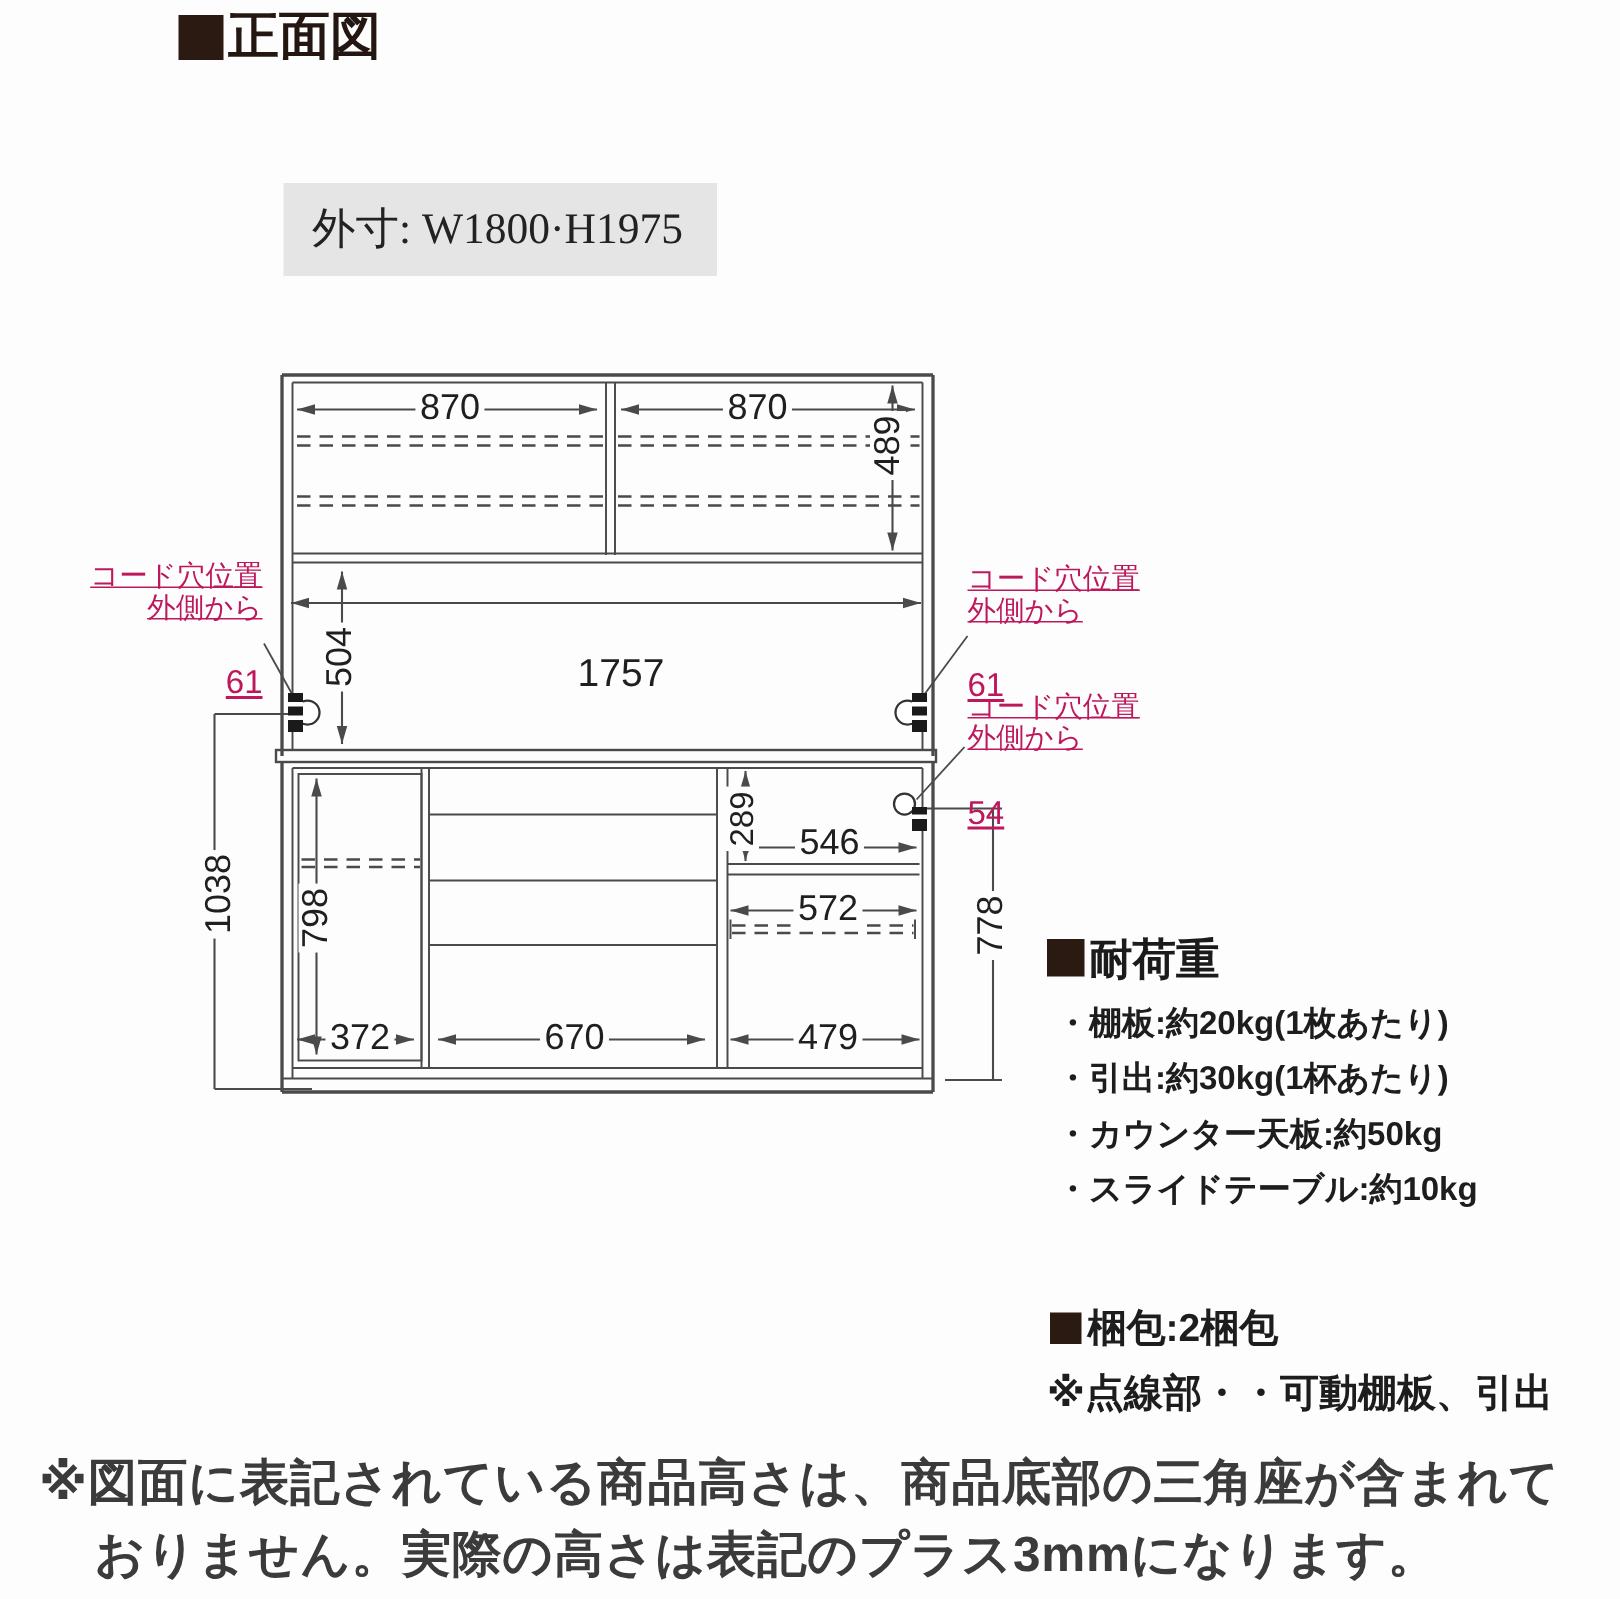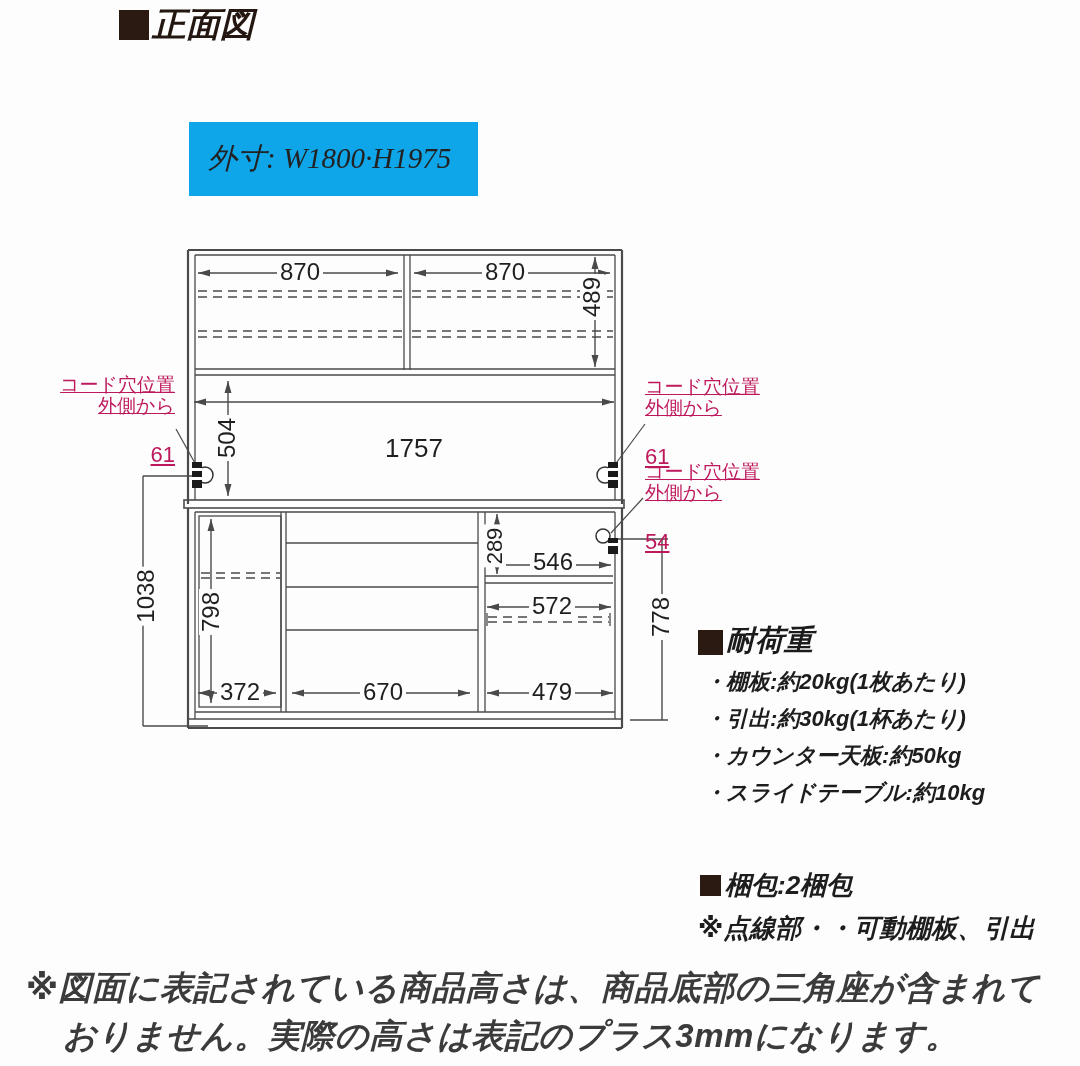--- a/index.html
+++ b/index.html
@@ -2,43 +2,43 @@
 <html><head>
 <meta charset="utf-8">
 <style>
   html,body{margin:0;padding:0;}
   #stage{
     position:relative;width:1080px;height:1066px;background:#fdfdfd;
     font-family:"Liberation Sans","DejaVu Sans",sans-serif;color:#1f1f1f;
     overflow:hidden;
   }
   #draw{position:absolute;left:0;top:0;z-index:1;}
-  .abs{position:absolute;z-index:2;font-style:italic;}
+  .abs{position:absolute;z-index:2;}
   
   .title-row{left:119px;top:8px;display:flex;align-items:center;gap:3px;}
   .sq{display:inline-block;background:#2b1a12;}
   .sq-title{width:30px;height:30px;}
   .title-text{font-family:"Liberation Serif","DejaVu Serif",serif;font-weight:bold;
     font-size:34px;color:#241711;line-height:1;}
   
-  .size-box{left:189px;top:122px;width:289px;height:74px;background:#0ea5e9;
+  .size-box{left:189px;top:122px;width:289px;height:62px;background:#e5e5e5;
     display:flex;align-items:center;padding-left:19px;box-sizing:border-box;}
   .size-text{font-family:"Liberation Serif","DejaVu Serif",serif;font-size:29px;color:#222;}
   
   .dim{position:absolute;z-index:3;transform:translate(-50%,-50%);background:#fdfdfd;
     padding:0 3px;font-size:24px;line-height:1;white-space:nowrap;color:#1f1f1f;}
   .dim.v{transform:translate(-50%,-50%) rotate(-90deg);}
   .dim.big{font-size:26px;}
   .dim.sm{font-size:22px;}
   
   .cord{position:absolute;z-index:3;font-size:19px;line-height:21px;color:#be185d;white-space:nowrap;text-decoration:underline;}
   .cord.right-al{text-align:right;}
   .cord-val{font-size:22px;line-height:24px;margin-top:27px;}
   
-  .cap-head{left:698px;top:626px;display:flex;align-items:flex-end;gap:3px;}
+  .cap-head{left:698px;top:626px;display:flex;align-items:flex-start;gap:3px;}
   .sq-cap{width:25px;height:25px;}
   .cap-head-text{font-size:29px;font-weight:bold;color:#1b1b1b;line-height:1;}
   .cap-items{left:704px;top:663px;font-size:22px;font-weight:bold;
     line-height:37px;color:#1d1d1d;white-space:nowrap;}
   .pack-row{left:700px;top:872px;display:flex;align-items:center;gap:4px;justify-content:flex-end;}
   .sq-pack{width:21px;height:21px;}
   .pack-text{font-size:26px;font-weight:bold;color:#1d1d1d;line-height:1;}
   .dotted-note{left:698px;top:911px;font-size:26px;font-weight:bold;color:#1d1d1d;white-space:nowrap;}
   .footnote{font-size:33px;font-weight:bold;color:#3b3b3b;letter-spacing:0.5px;white-space:nowrap;}
   .fn1{left:26px;top:966px;}

